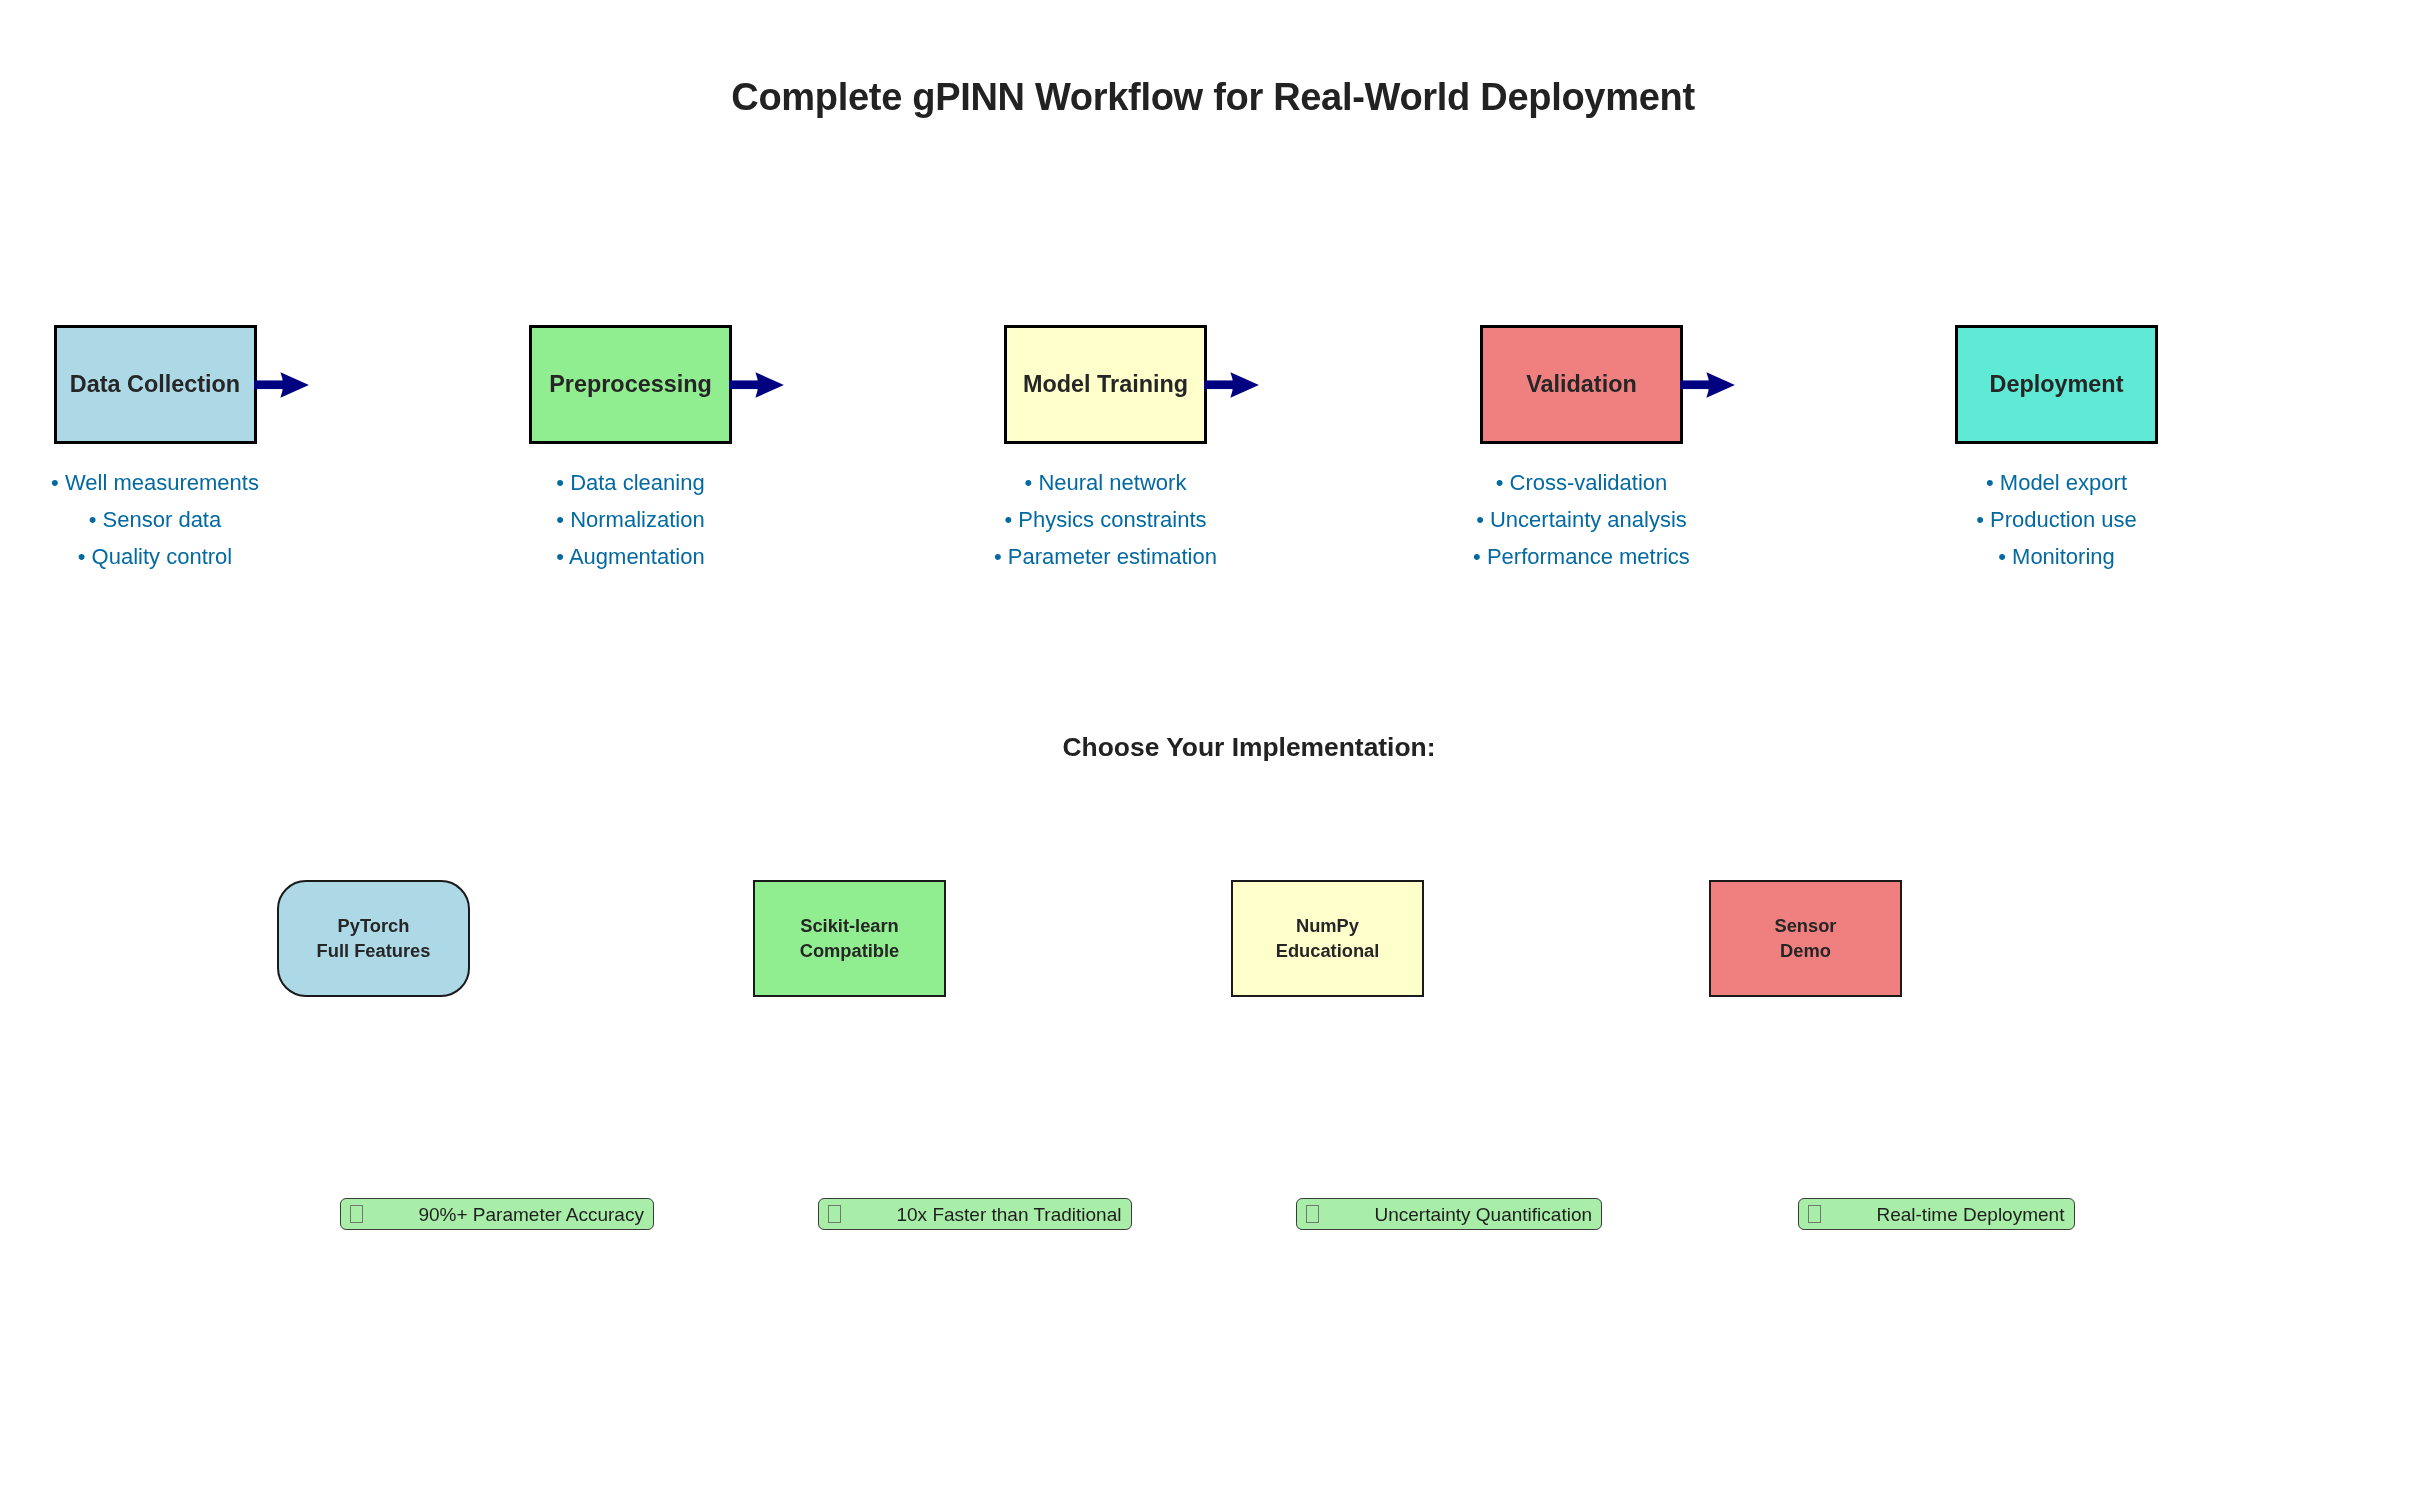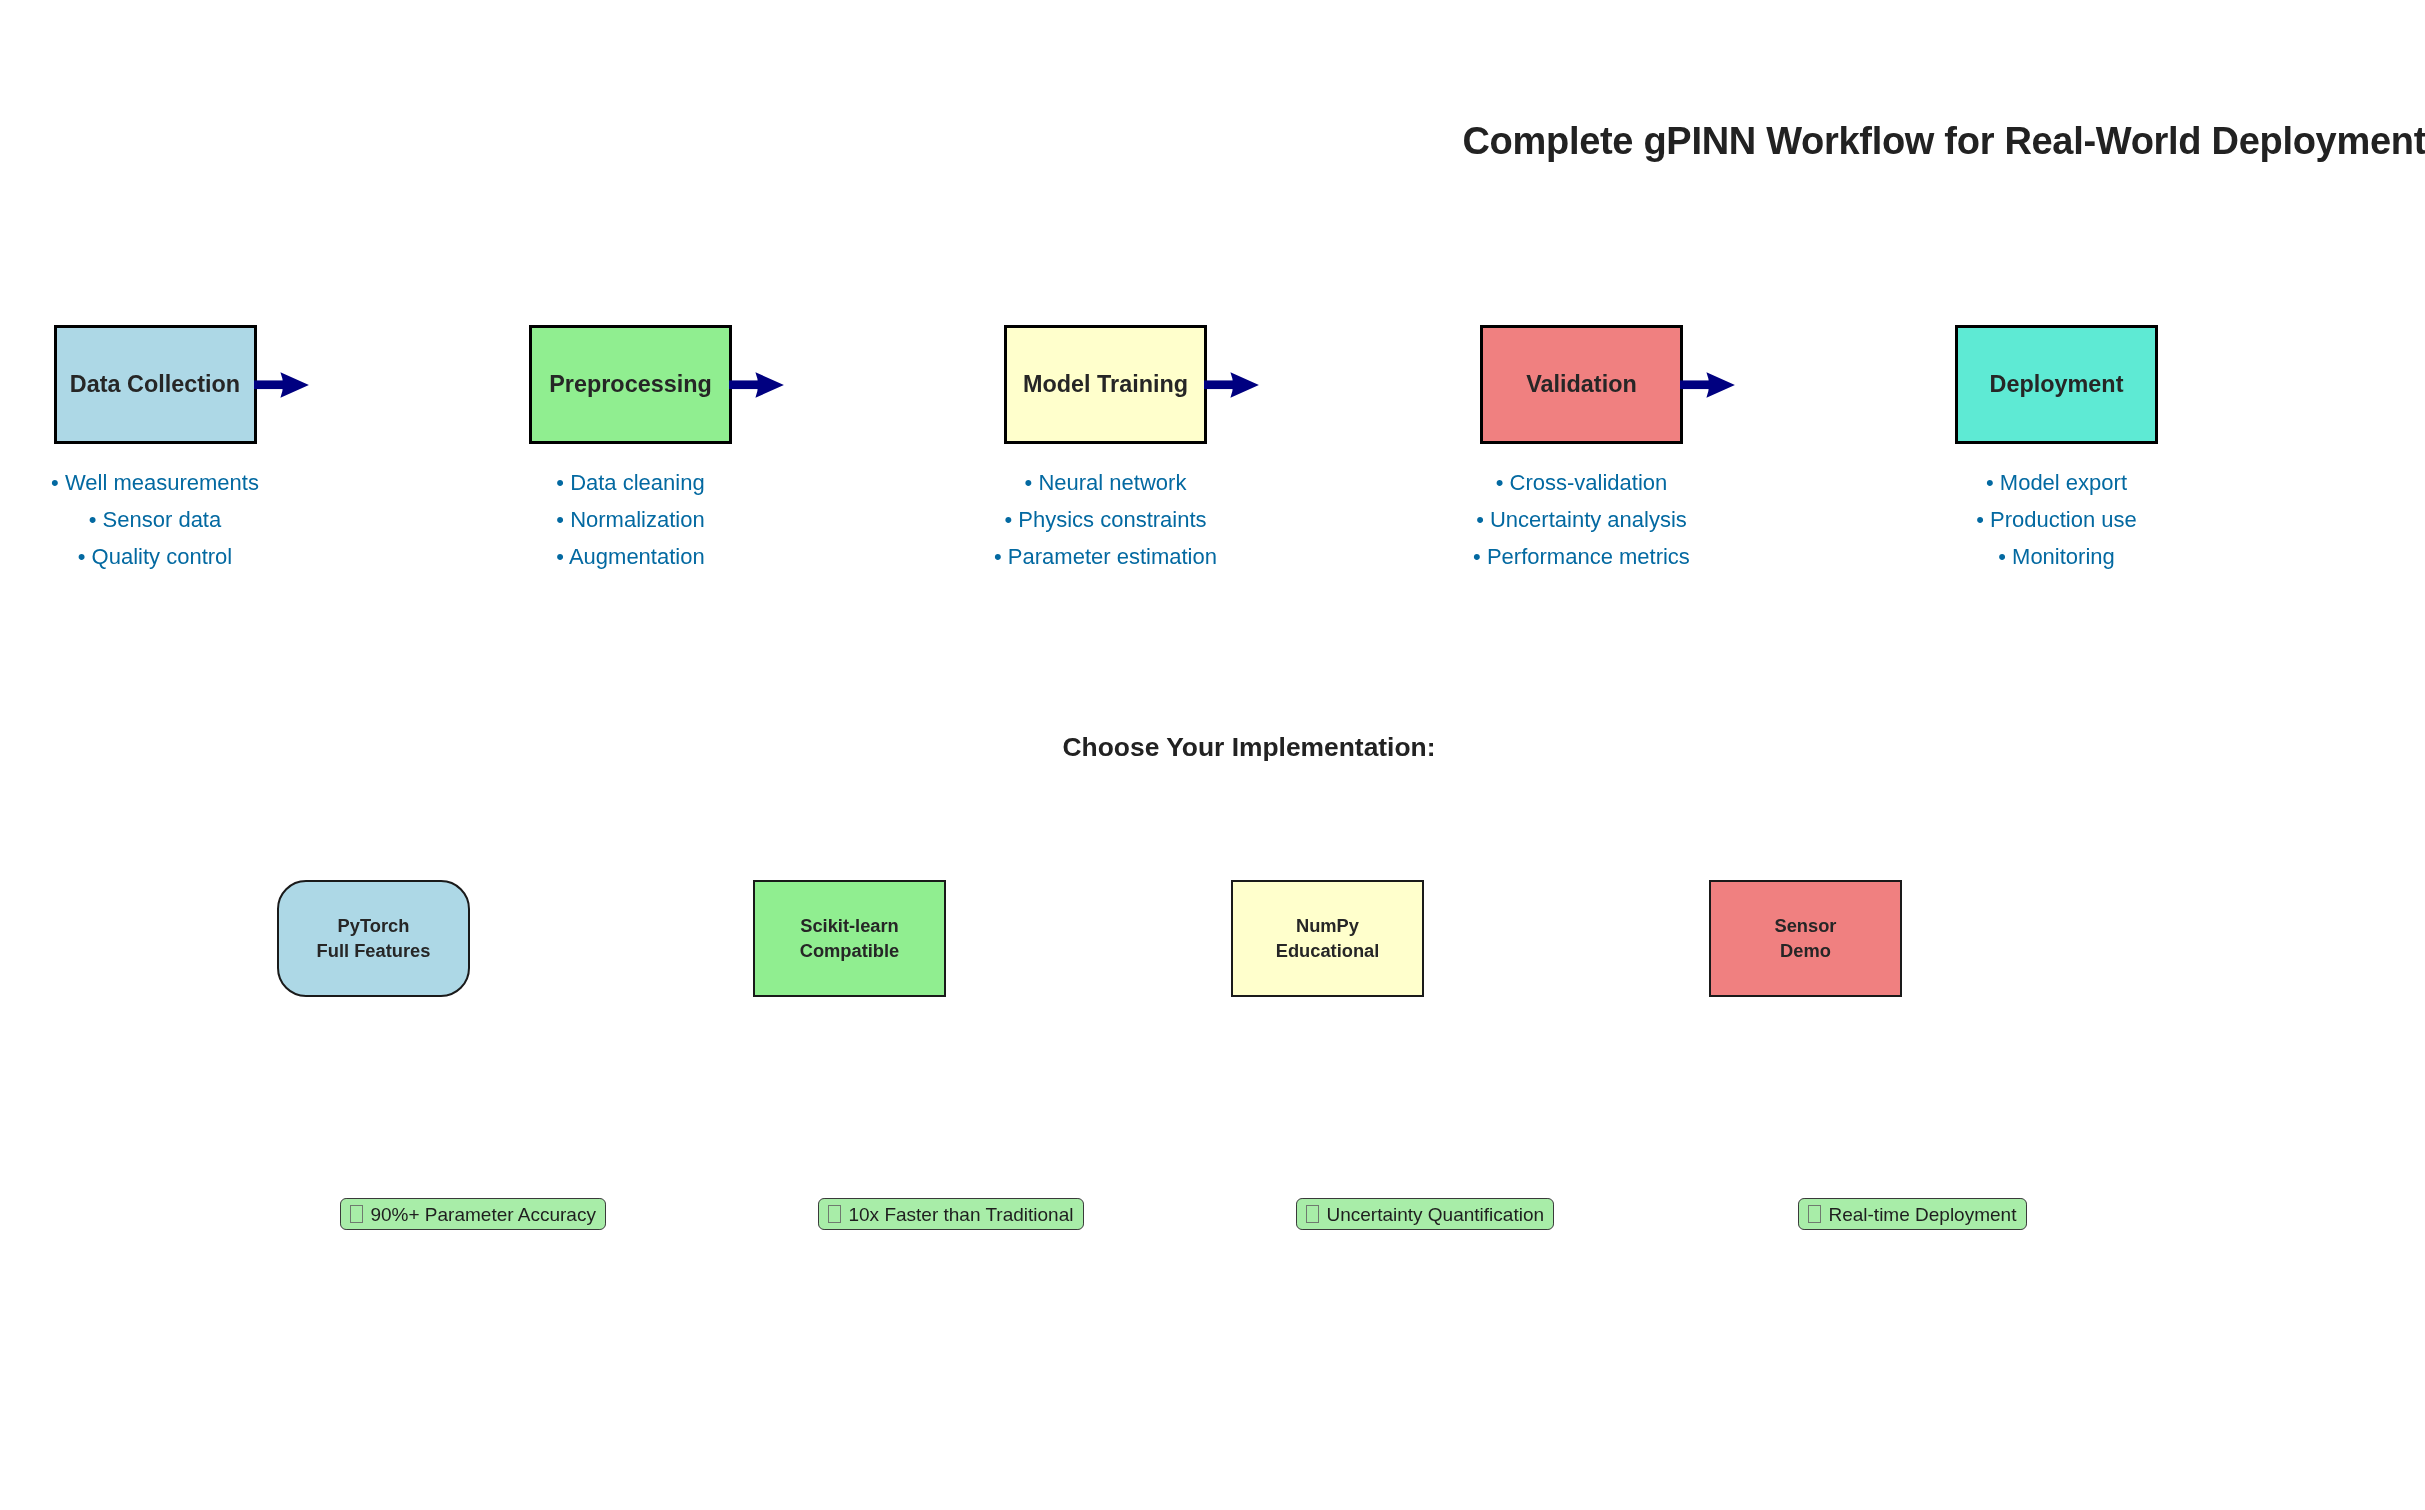--- a/index.html
+++ b/index.html
@@ -16,26 +16,25 @@
     color: #262626;
     overflow: hidden;
   }
 
   
   #diagram-title {
     position: absolute;
     top: 76px;
     left: 0;
     width: 2426px;
-    text-align: right;
+    text-align: center;
     font-size: 38px;
     font-weight: bold;
     letter-spacing: -0.3px;
     color: #222222;
-    margin-top: 44px;
   }
 
   
   #workflow-row {
     position: absolute;
     top: 325px;
     left: 0;
     width: 2426px;
     height: 264px;
   }
@@ -159,20 +158,21 @@
     height: 17.3px;
     margin-right: 7.1px;
     border: 1px solid #6f7a6f;
     box-sizing: border-box;
     flex: 0 0 auto;
   }
   .badge-text {
     font-size: 19px;
     line-height: 1;
     color: #1f1f1f;
+    margin-left: 48px;
   }
 </style>
 </head>
 <body>
 
 <div id="diagram-title">Complete gPINN Workflow for Real-World Deployment</div>
 
 <div id="workflow-row">
 
   <div class="stage" style="left:2.5px;">

